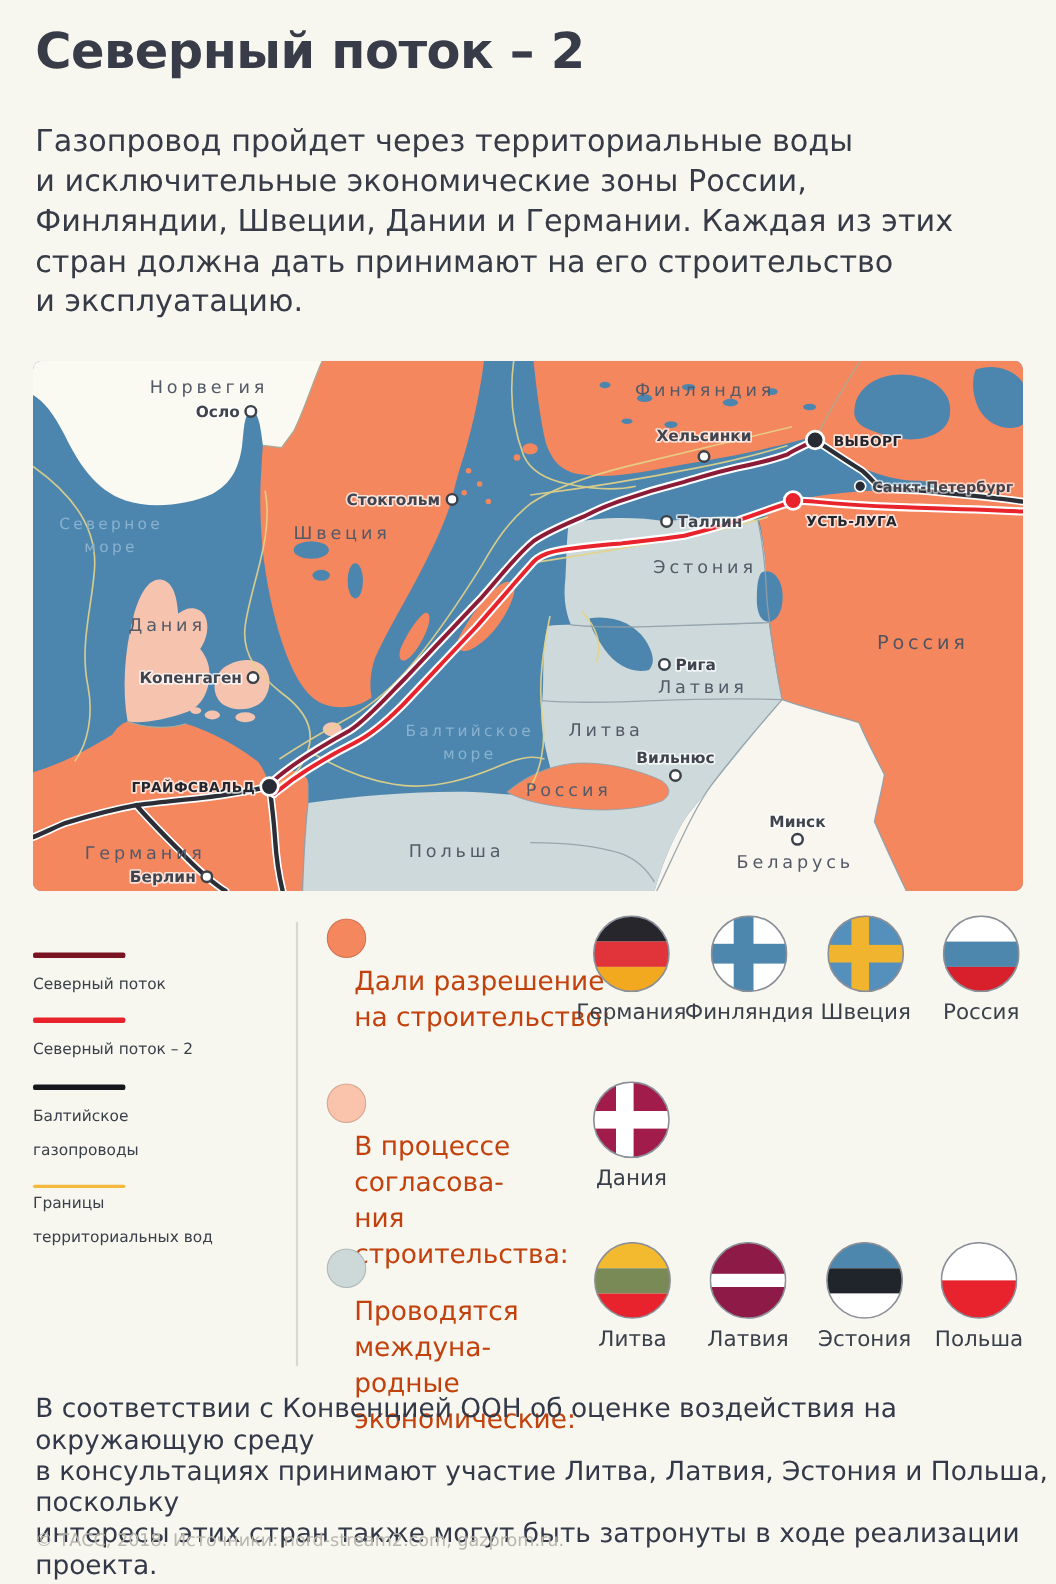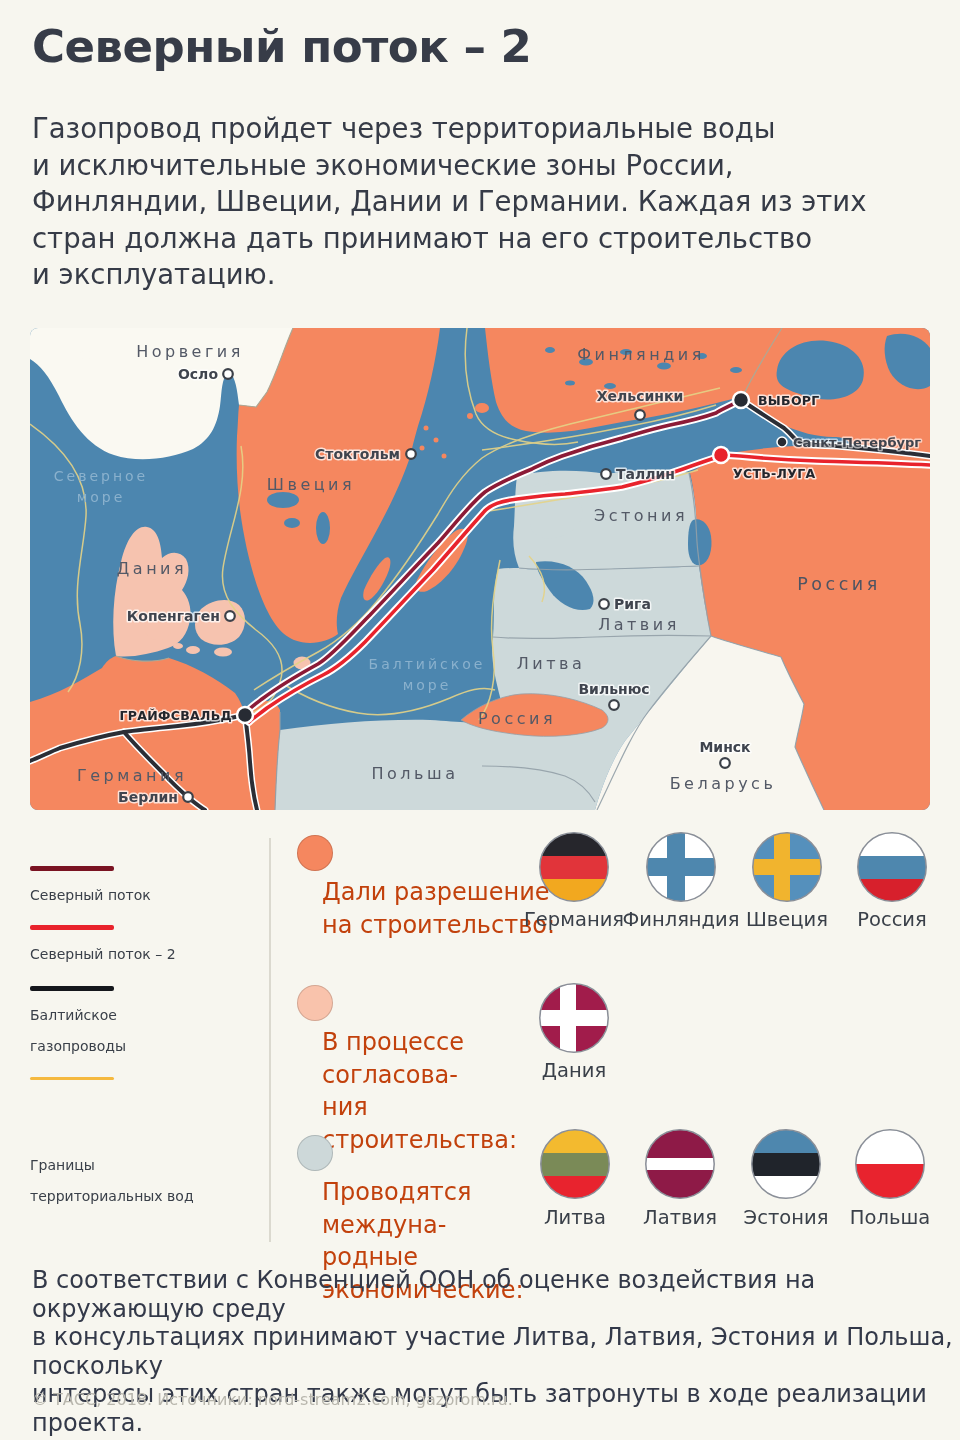--- a/index.html
+++ b/index.html
@@ -230,21 +230,21 @@
 <div class="abs route-item route-label" style="top:880px">Северный поток</div>
 
 <div class="abs route-swatch" style="top:925px;background:#E9232C"></div>
 <div class="abs route-item route-label" style="top:939px">Северный поток – 2</div>
 
 <div class="abs route-swatch" style="top:986px;background:#15171C"></div>
 <div class="abs route-item route-label pre" style="top:1000px">Балтийское
 газопроводы</div>
 
 <div class="abs route-swatch" style="top:1077px;height:3px;background:#F5B93F"></div>
-<div class="abs route-item route-label pre" style="top:1150px">Границы
+<div class="abs route-item route-label pre" style="top:1079px">Границы
 территориальных вод</div>
 
 <div class="abs divider"></div>
 
 <div class="abs status-circle" style="left:297px;top:835px;background:#F5875F"></div>
 <div class="abs status-label pre" style="top:876px">Дали разрешение
 на строительство:</div>
 
 <div class="abs status-circle" style="left:297px;top:985px;background:#F9C3AC"></div>
 <div class="abs status-label pre" style="top:1026px">В процессе согласова-

